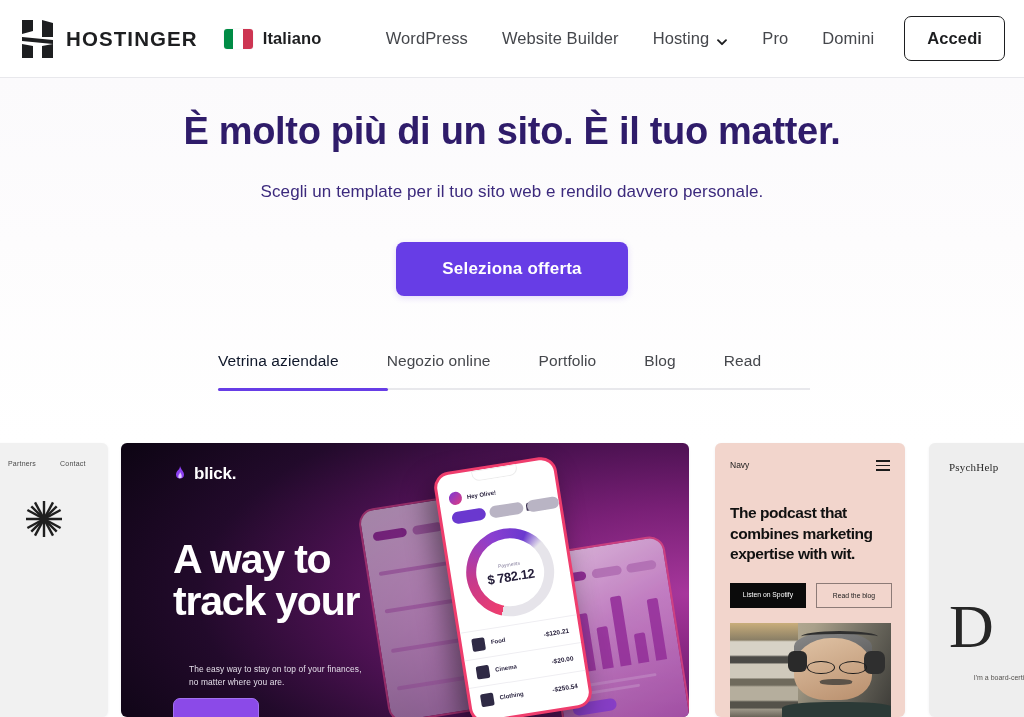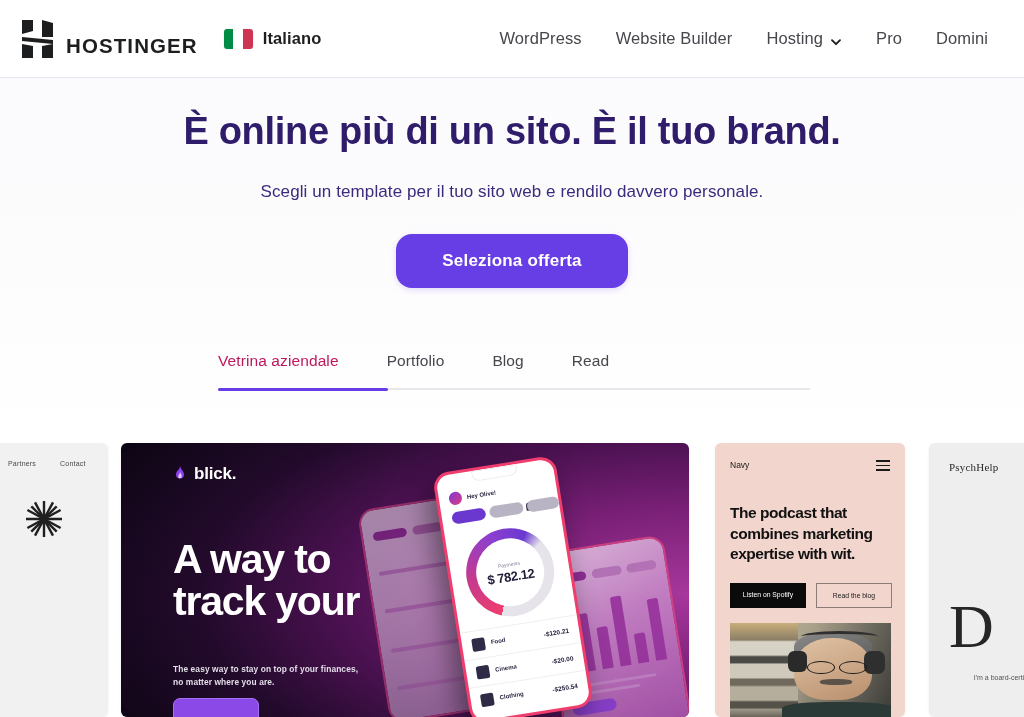--- a/index.html
+++ b/index.html
@@ -17,21 +17,21 @@
   .header {
     position:absolute; top:0; left:0; width:1024px; height:77px;
     background:#ffffff;
     display:flex; align-items:center;
     z-index:20;
   }
   .header-sep {
     position:absolute; top:77px; left:0; width:1024px; height:1px;
     background:#e8e8ec;
   }
-  .brand { display:flex; align-items:flex-end; margin-left:22px; }
+  .brand { display:flex; align-items:center; margin-left:22px; }
   .logo-mark {
     width:31px; height:38px; position:relative; flex:0 0 auto;
   }
   .logo-mark svg { display:block; }
   .brand-name {
     margin-left:13px;
     font-size:20.5px; font-weight:700; letter-spacing:1.1px;
     color:#1d1e20;
   }
   .lang {
@@ -78,40 +78,40 @@
   .hero h1 {
     margin-top:30px;
     font-size:38px; line-height:1.25; font-weight:700;
     color:#2f1c6a; letter-spacing:-.3px;
   }
   .hero .sub {
     margin-top:26px;
     font-size:17px; color:#3c2a7d; font-weight:400; letter-spacing:.1px;
   }
   .btn-cta {
-    margin-top:32px;
+    margin-top:40px;
     display:inline-block;
     background:#673de6; color:#ffffff;
-    border:none; border-radius:16px;
+    border:none; border-radius:8px;
     font-size:17px; font-weight:700; font-family:inherit;
     padding:17px 46px; cursor:pointer; letter-spacing:.2px;
     box-shadow:0 2px 6px rgba(103,61,230,.18);
   }
 
   
   .tabs {
     position:absolute; top:352px; left:218px; width:592px;
   }
   .tabs-row { display:flex; align-items:flex-end; }
   .tab {
     font-size:15.5px; color:#45474c; cursor:pointer;
     padding:0 0 18px 0; white-space:nowrap; letter-spacing:.1px;
   }
   .tab + .tab { margin-left:48px; }
-  .tab.active { color:#be185d; }
+  .tab.active { color:#0f172a; }
   .tabs-line {
     position:relative; height:2px; background:#e8e8ec; width:592px;
   }
   .tabs-line .active-bar {
     position:absolute; left:0; top:0; height:2.5px; width:170px;
     background:#673de6; border-radius:2px;
   }
 
   
   .cards {
@@ -141,24 +141,23 @@
   .blick-logo { position:absolute; top:21px; left:52px; display:flex; align-items:center; gap:7px; }
   .blick-flame { width:14px; height:17px; }
   .blick-word { font-size:17px; font-weight:700; color:#fff; letter-spacing:-.2px; }
   .blick-h {
     position:absolute; top:95px; left:52px;
     font-size:41px; line-height:1.03; font-weight:800;
     color:#ffffff; letter-spacing:-1.2px; text-align:left;
   }
   .blick-h .pink { color:#f0317e; display:block; }
   .blick-p {
-    position:absolute; top:663px; left:52px; top:220px;
+    position:absolute; top:663px; left:68px; top:220px;
     font-size:8.4px; line-height:1.6; color:#e3dde8; text-align:left;
     letter-spacing:.1px;
-    font-weight:bold;
   }
   .blick-btn {
     position:absolute; left:52px; top:255px;
     width:86px; height:26px; border-radius:7px;
     background:#8b4ae8; border:1px solid #a271f0;
   }
   
   .phone {
     position:absolute; border-radius:16px; overflow:hidden;
   }
@@ -357,33 +356,35 @@
               <path d="M2 4.2 L6 8.2 L10 4.2" stroke="#1d1e20" stroke-width="1.9" fill="none" stroke-linecap="round" stroke-linejoin="round"></path>
             </svg>
         </span>
       </span>
       <span class="nav-item">
         <span>Pro</span>
       </span>
       <span class="nav-item">
         <span>Domini</span>
       </span>
+      <button class="btn-login">Accedi</button>
     </nav>
   </div>
   <div class="header-sep"></div>
 
   <div class="hero">
-    <h1>È online più di un sito. È il tuo brand.</h1>
+    <h1>È molto più di un sito. È il tuo matter.</h1>
     <div class="sub">Scegli un template per il tuo sito web e rendilo davvero personale.</div>
     <button class="btn-cta">Seleziona offerta</button>
   </div>
 
   <div class="tabs">
     <div class="tabs-row">
       <div class="tab active">Vetrina aziendale</div>
+      <div class="tab">Negozio online</div>
       <div class="tab">Portfolio</div>
       <div class="tab">Blog</div>
       <div class="tab">Read</div>
     </div>
     <div class="tabs-line">
       <div class="active-bar"></div>
     </div>
   </div>
 
   <div class="cards">

